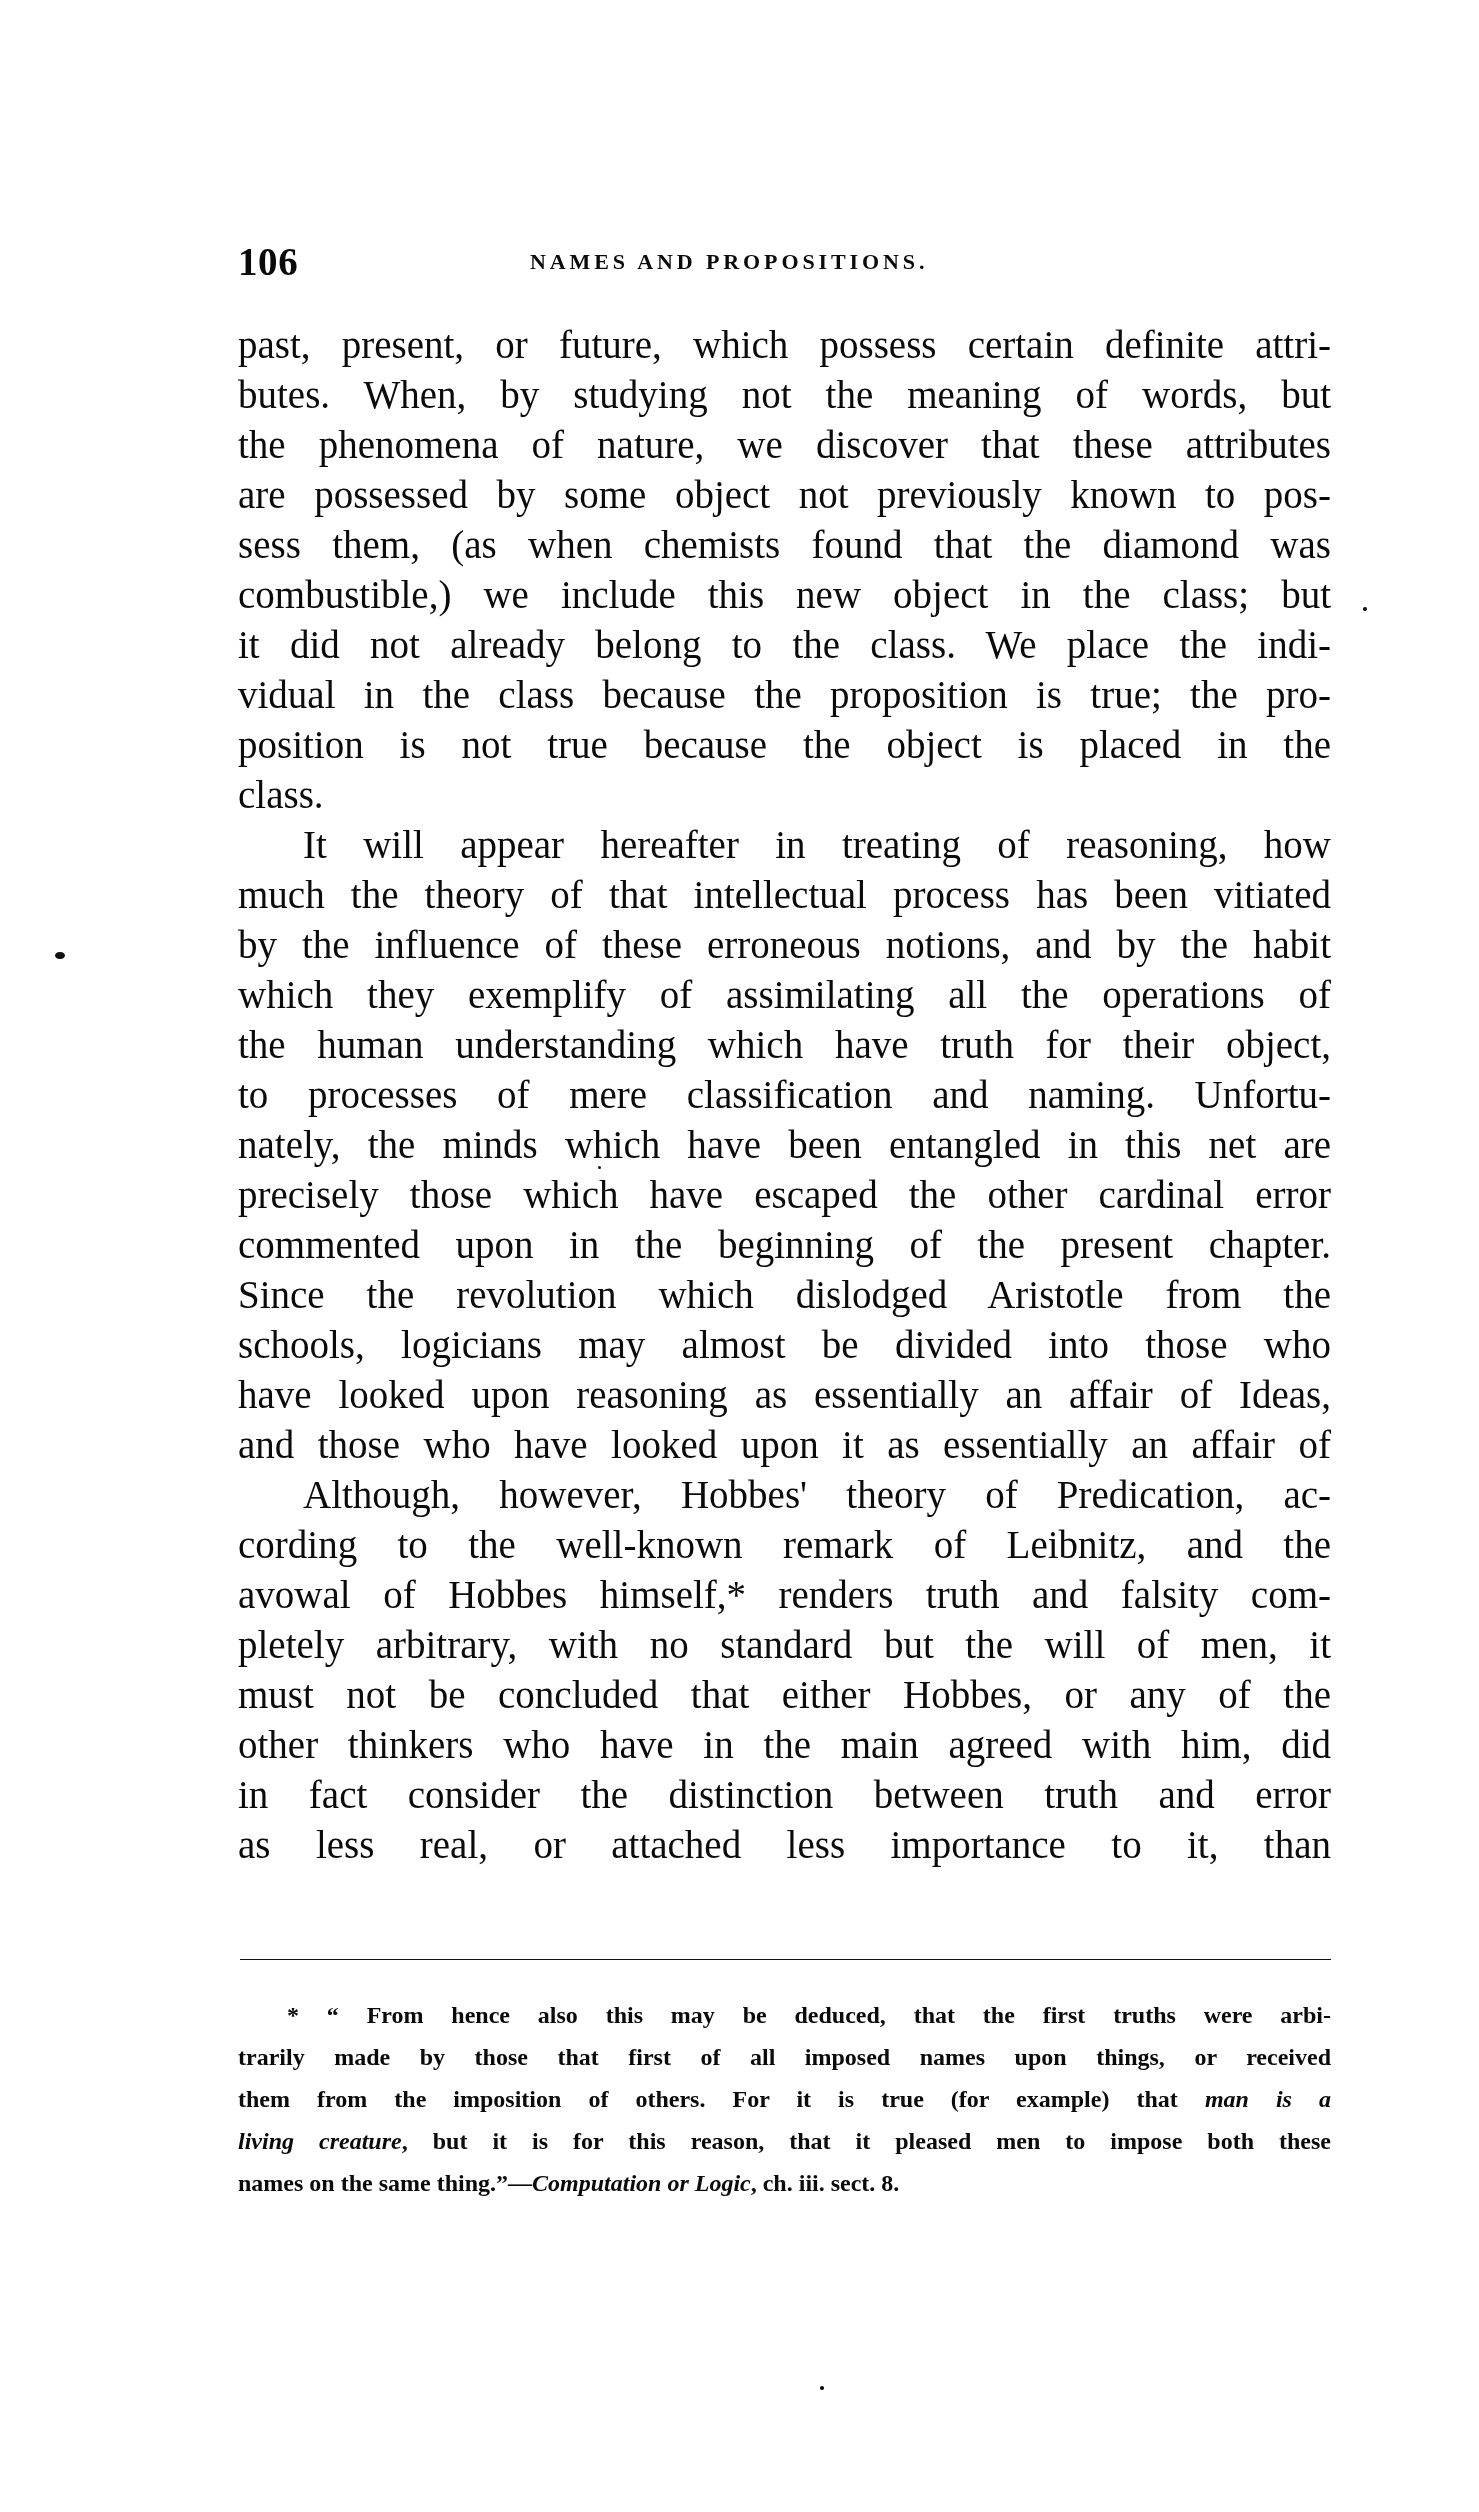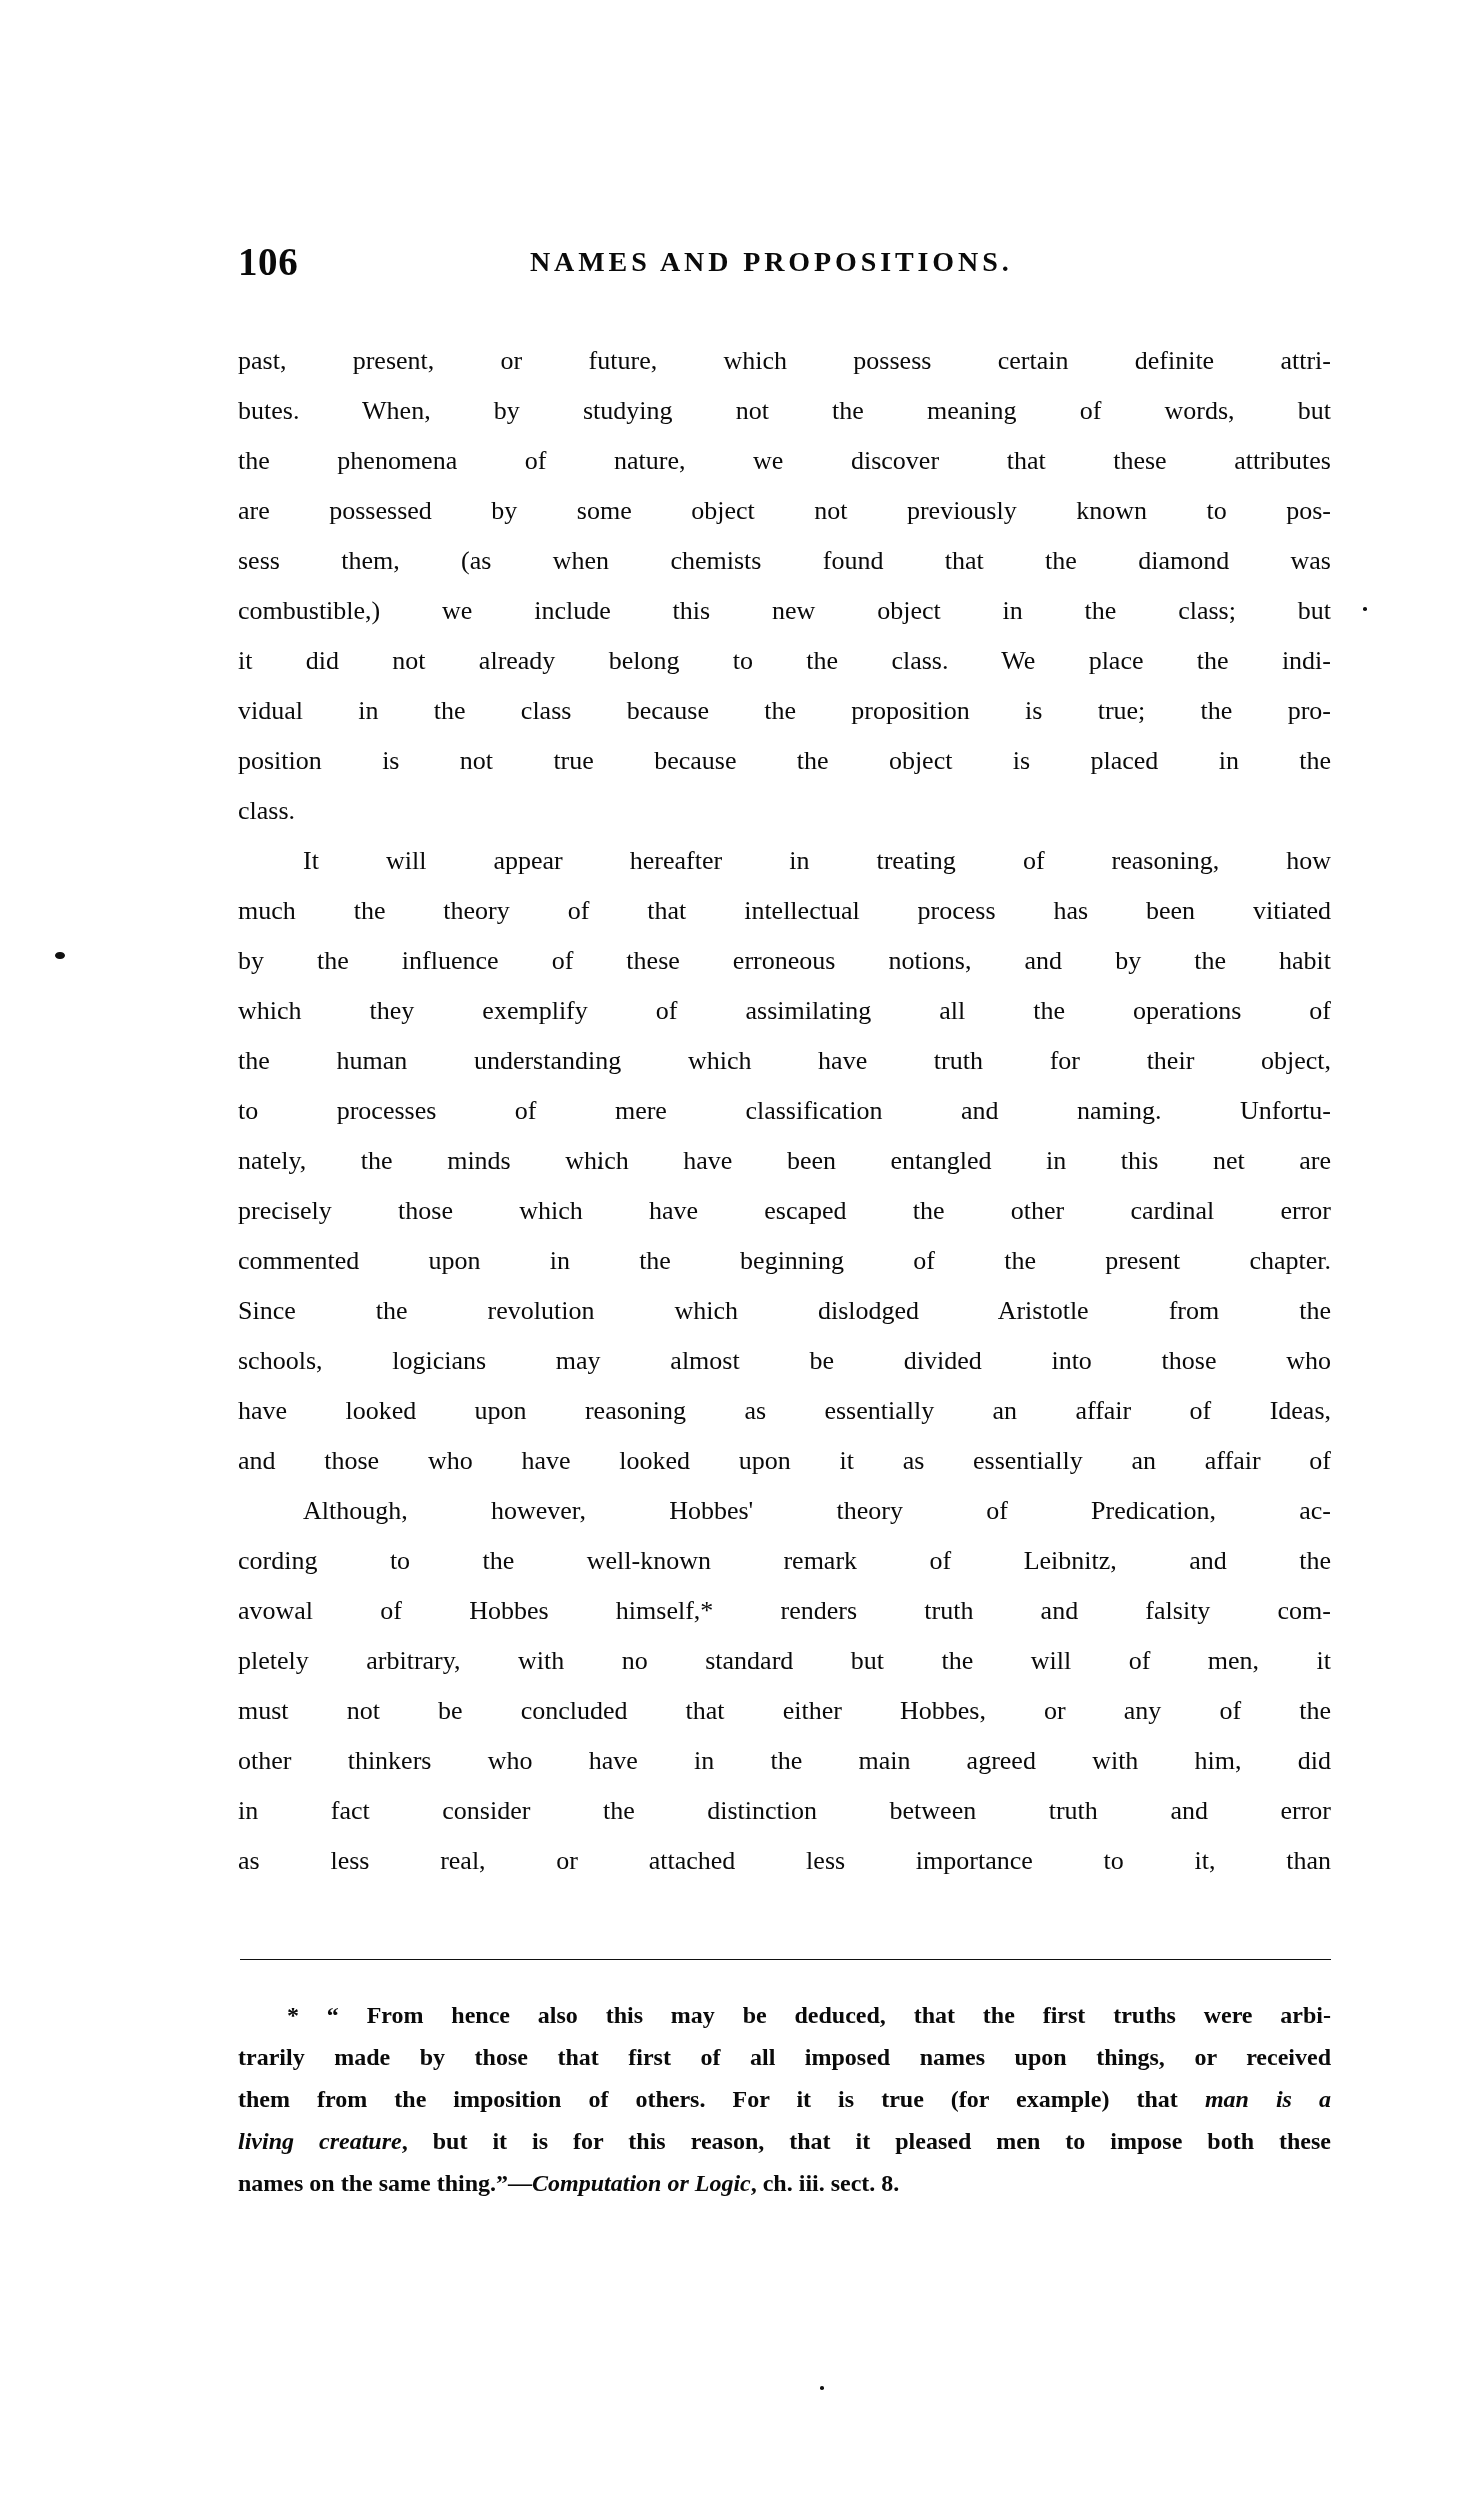--- a/index.html
+++ b/index.html
@@ -1,23 +1,23 @@
 <!DOCTYPE html>
 <html style="font-size:9.5px"><head>
 <meta charset="utf-8">
 <style>
   html, body { margin: 0; padding: 0; background: #ffffff; }
   body { width: 1479px; height: 2512px; position: relative; overflow: hidden; color: #0a0a0a; }
   .page { position: absolute; left: 0; top: 0; width: 1208px; height: 2512px; background: #ffffff; }
 
   .running-head { position: absolute; top: 238px; left: 238px; width: 1093px; height: 48px; }
   .folio { position: absolute; left: 0; top: 0; font-family: "Liberation Serif", "DejaVu Serif", serif; font-size: 39px; line-height: 48px; font-weight: bold; letter-spacing: 0.6px; }
-  .head-title { position: absolute; left: 292px; top: 6px; font-family: "Liberation Serif", "DejaVu Serif", serif; font-size: 28px; line-height: 36px; letter-spacing: 3.9px; font-weight: bold; white-space: nowrap; }
+  .head-title { position: absolute; left: 292px; top: 6px; font-family: "Liberation Serif", "DejaVu Serif", serif; font-size: 22px; line-height: 36px; letter-spacing: 3.9px; font-weight: bold; white-space: nowrap; }
 
-  .body-text { position: absolute; left: 238px; top: 336px; width: 1093px; font-family: "Liberation Serif", "DejaVu Serif", serif; font-size: 26px; line-height: 50px; }
+  .body-text { position: absolute; left: 238px; top: 320px; width: 1093px; font-family: "Liberation Serif", "DejaVu Serif", serif; font-size: 39px; line-height: 50px; }
   .ln { display: block; height: 50px; white-space: nowrap; text-align: justify; text-align-last: justify; overflow: visible; }
   .ln.end { text-align: center; text-align-last: left; }
   .ln.indent { padding-left: 65px; }
 
   .footnote-rule { position: absolute; left: 240px; top: 1959px; width: 1091px; height: 0; border-top: 1.8px solid #111; }
 
   .footnote { position: absolute; left: 238px; top: 1994px; width: 1093px; font-family: "Liberation Serif", "DejaVu Serif", serif; font-size: 24px; line-height: 42px; font-weight: bold; }
   .fln { display: block; height: 42px; white-space: nowrap; text-align: justify; text-align-last: justify; }
   .fln.end { text-align: left; text-align-last: left; }
   .fln.indent { padding-left: 49px; }

